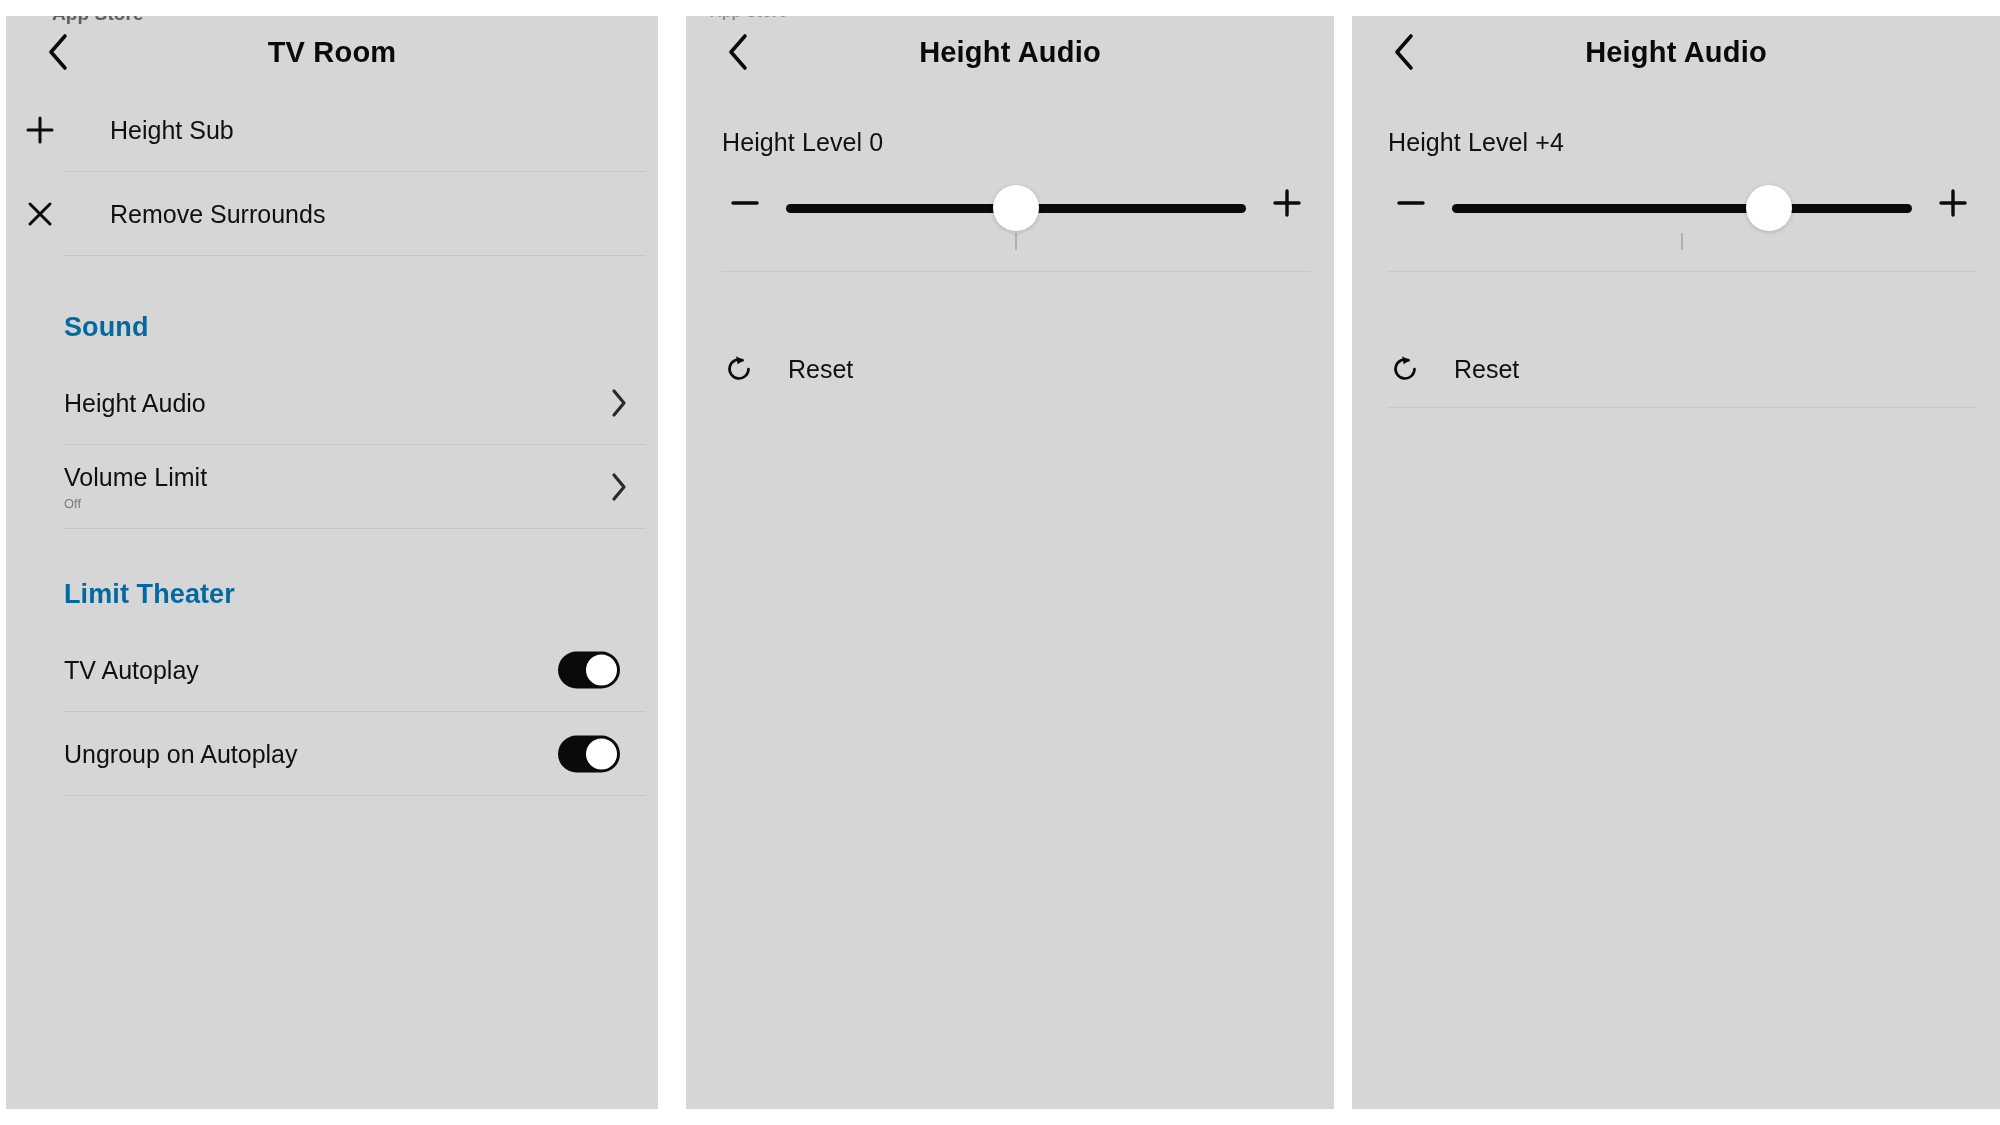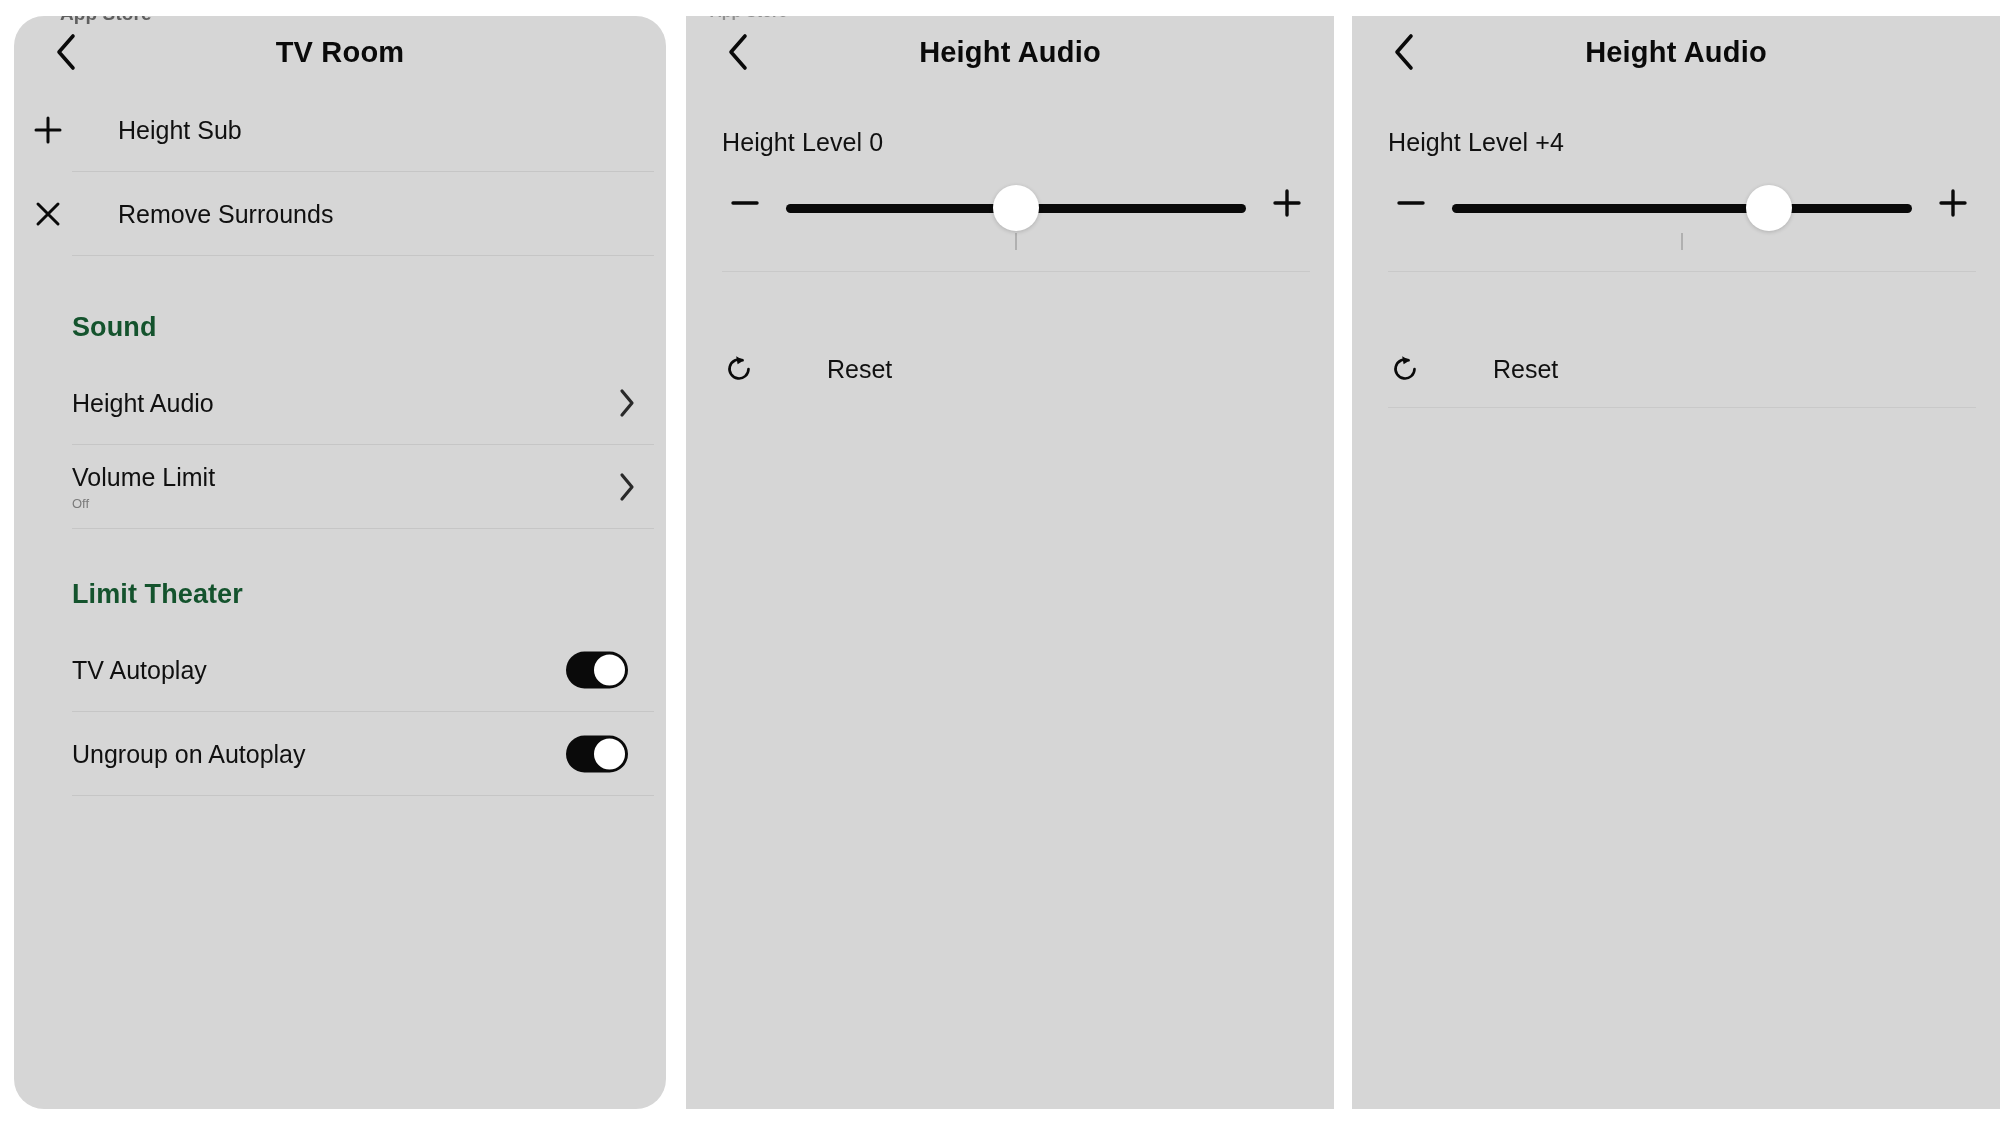--- a/index.html
+++ b/index.html
@@ -21,21 +21,21 @@
     background: #ffffff;
   }
 
   
   .panel {
     position: absolute;
     top: 16px;
     background: #d6d6d6;
     overflow: hidden;
   }
-  #panel-1 { left: 14px;   width: 652px; height: 1093px; border-radius: 30px; }
+  #panel-1 { left: 6px;   width: 652px; height: 1093px; }
   #panel-2 { left: 686px;  width: 648px; height: 1093px; }
   #panel-3 { left: 1352px; width: 648px; height: 1093px; }
 
   
   .ghost-app-label {
     position: absolute;
     left: 46px;
     top: -13px;
     font-size: 19px;
     font-weight: 600;
@@ -137,21 +137,21 @@
     transform: translateY(-50%);
     display: flex;
     align-items: center;
     justify-content: center;
   }
 
   
   .section-title {
     font-size: 27px;
     font-weight: 700;
-    color: #14532d;
+    color: #0369a1;
     margin: 0 3px 0 58px;
     padding-top: 56px;
     padding-bottom: 18px;
     letter-spacing: .1px;
   }
   .section-title.tight { padding-top: 50px; }
 
   
   .toggle {
     position: absolute;
@@ -240,21 +240,20 @@
     margin: 18px 24px 0 36px;
   }
 
   .reset-row {
     position: relative;
     margin: 58px 24px 0 36px;
     height: 78px;
     display: flex;
     align-items: center;
     cursor: pointer;
-    gap: 39px;
   }
   .reset-row.bordered::after {
     content: "";
     position: absolute;
     left: 0; right: 0; bottom: 0;
     height: 1px;
     background: #c9c9c9;
   }
   .reset-icon {
     width: 34px;

